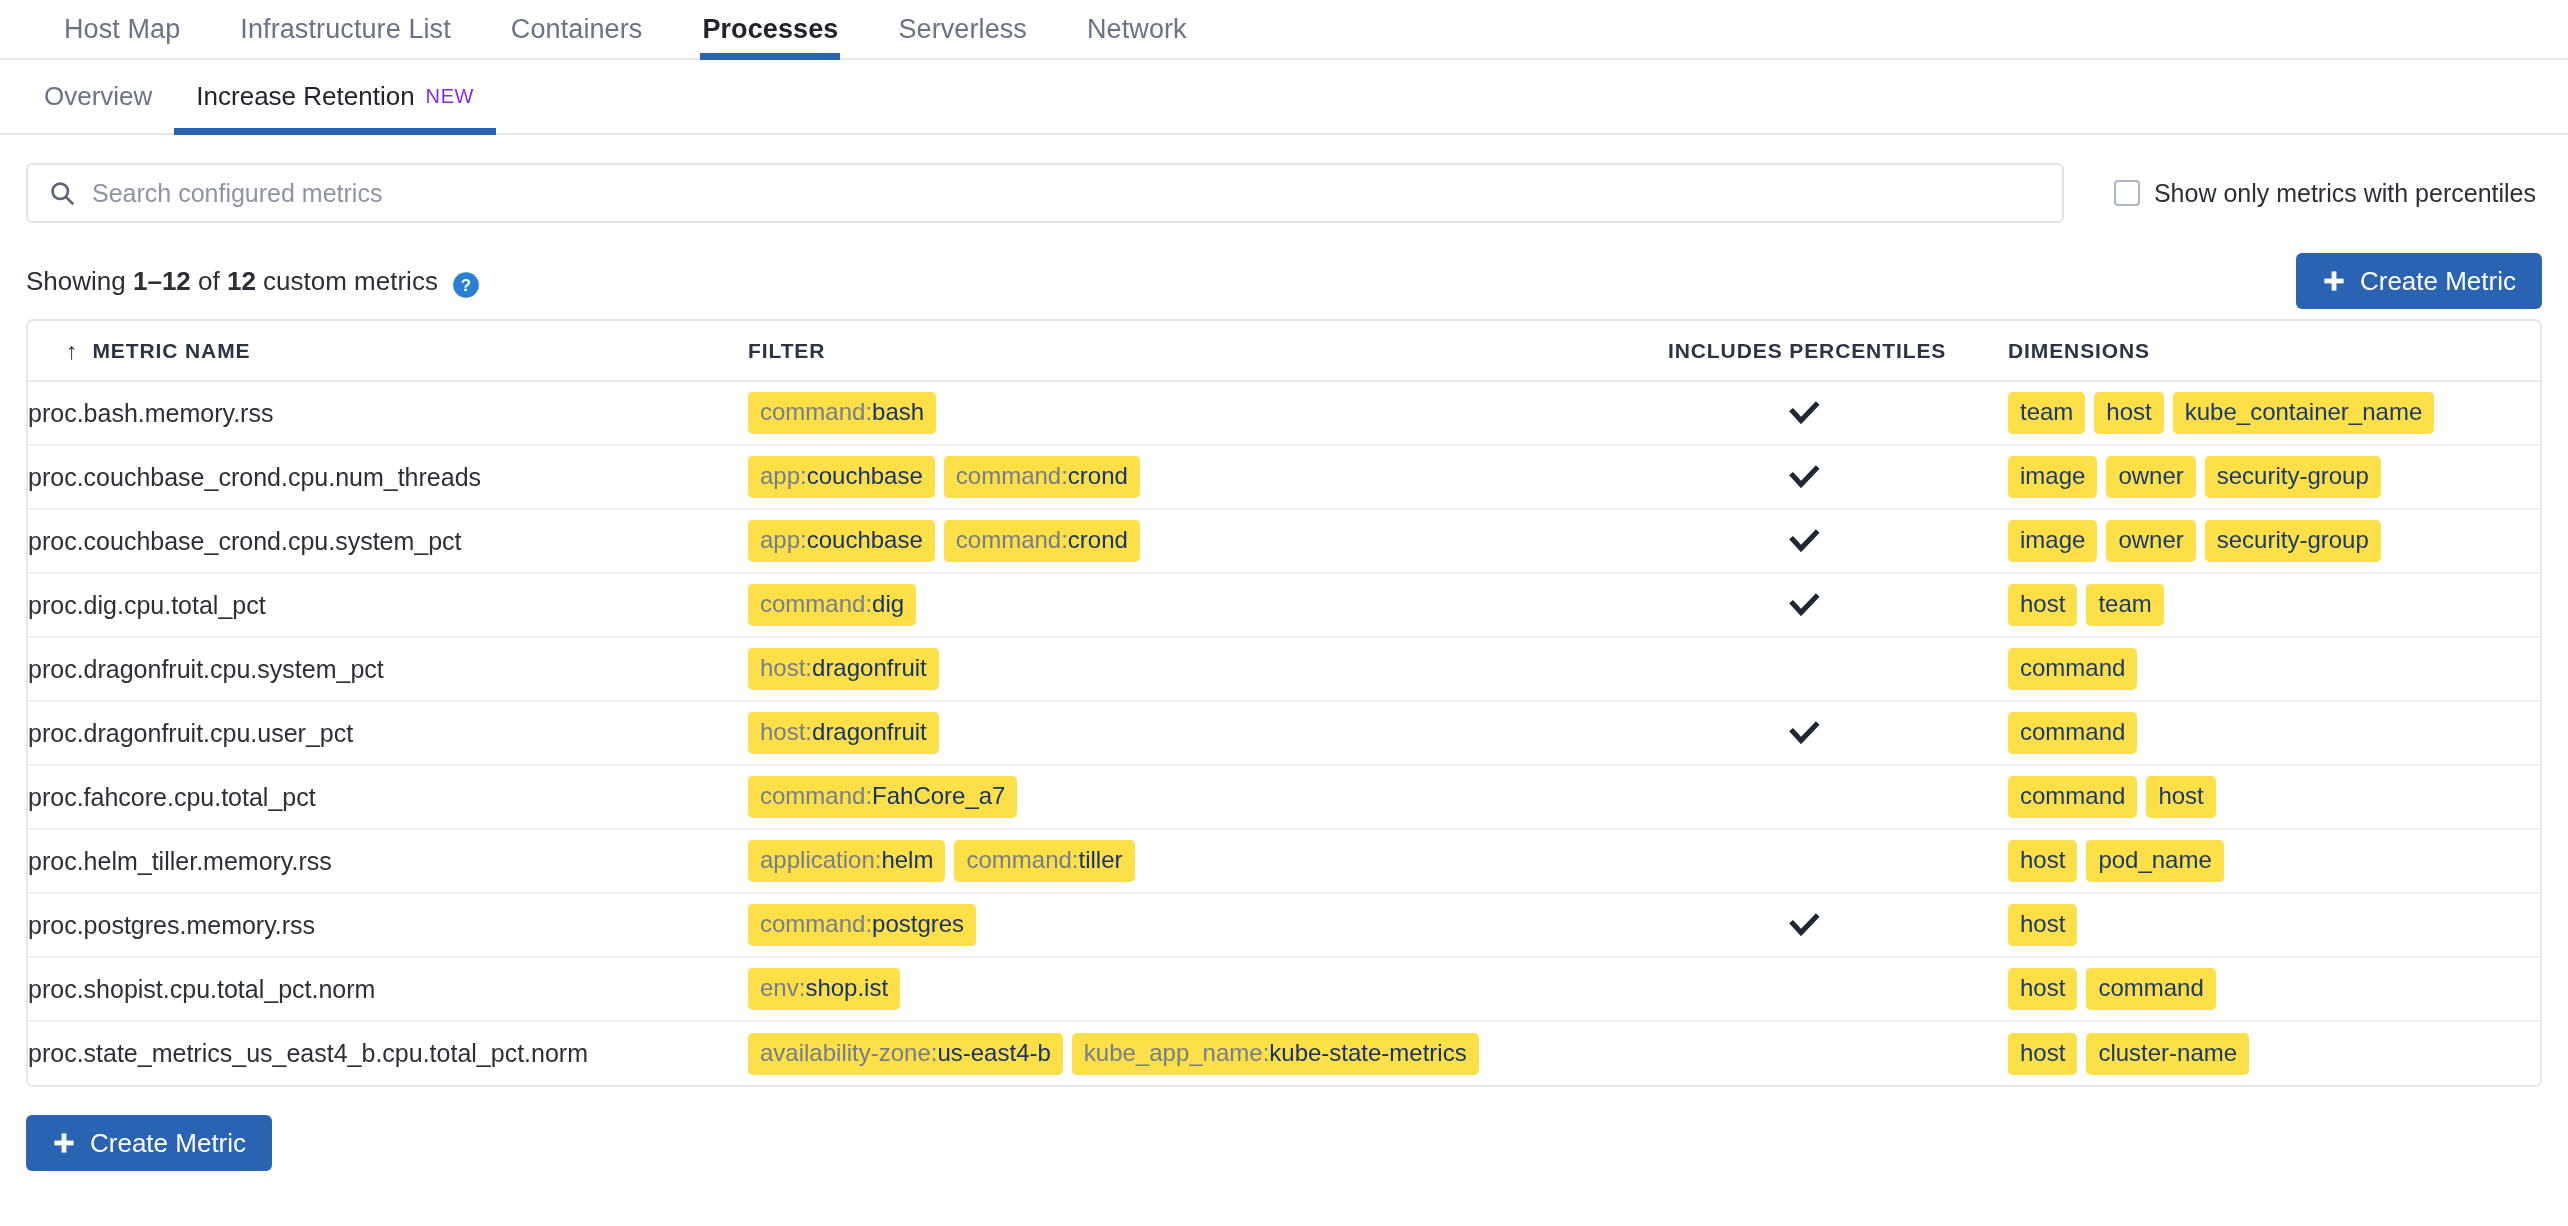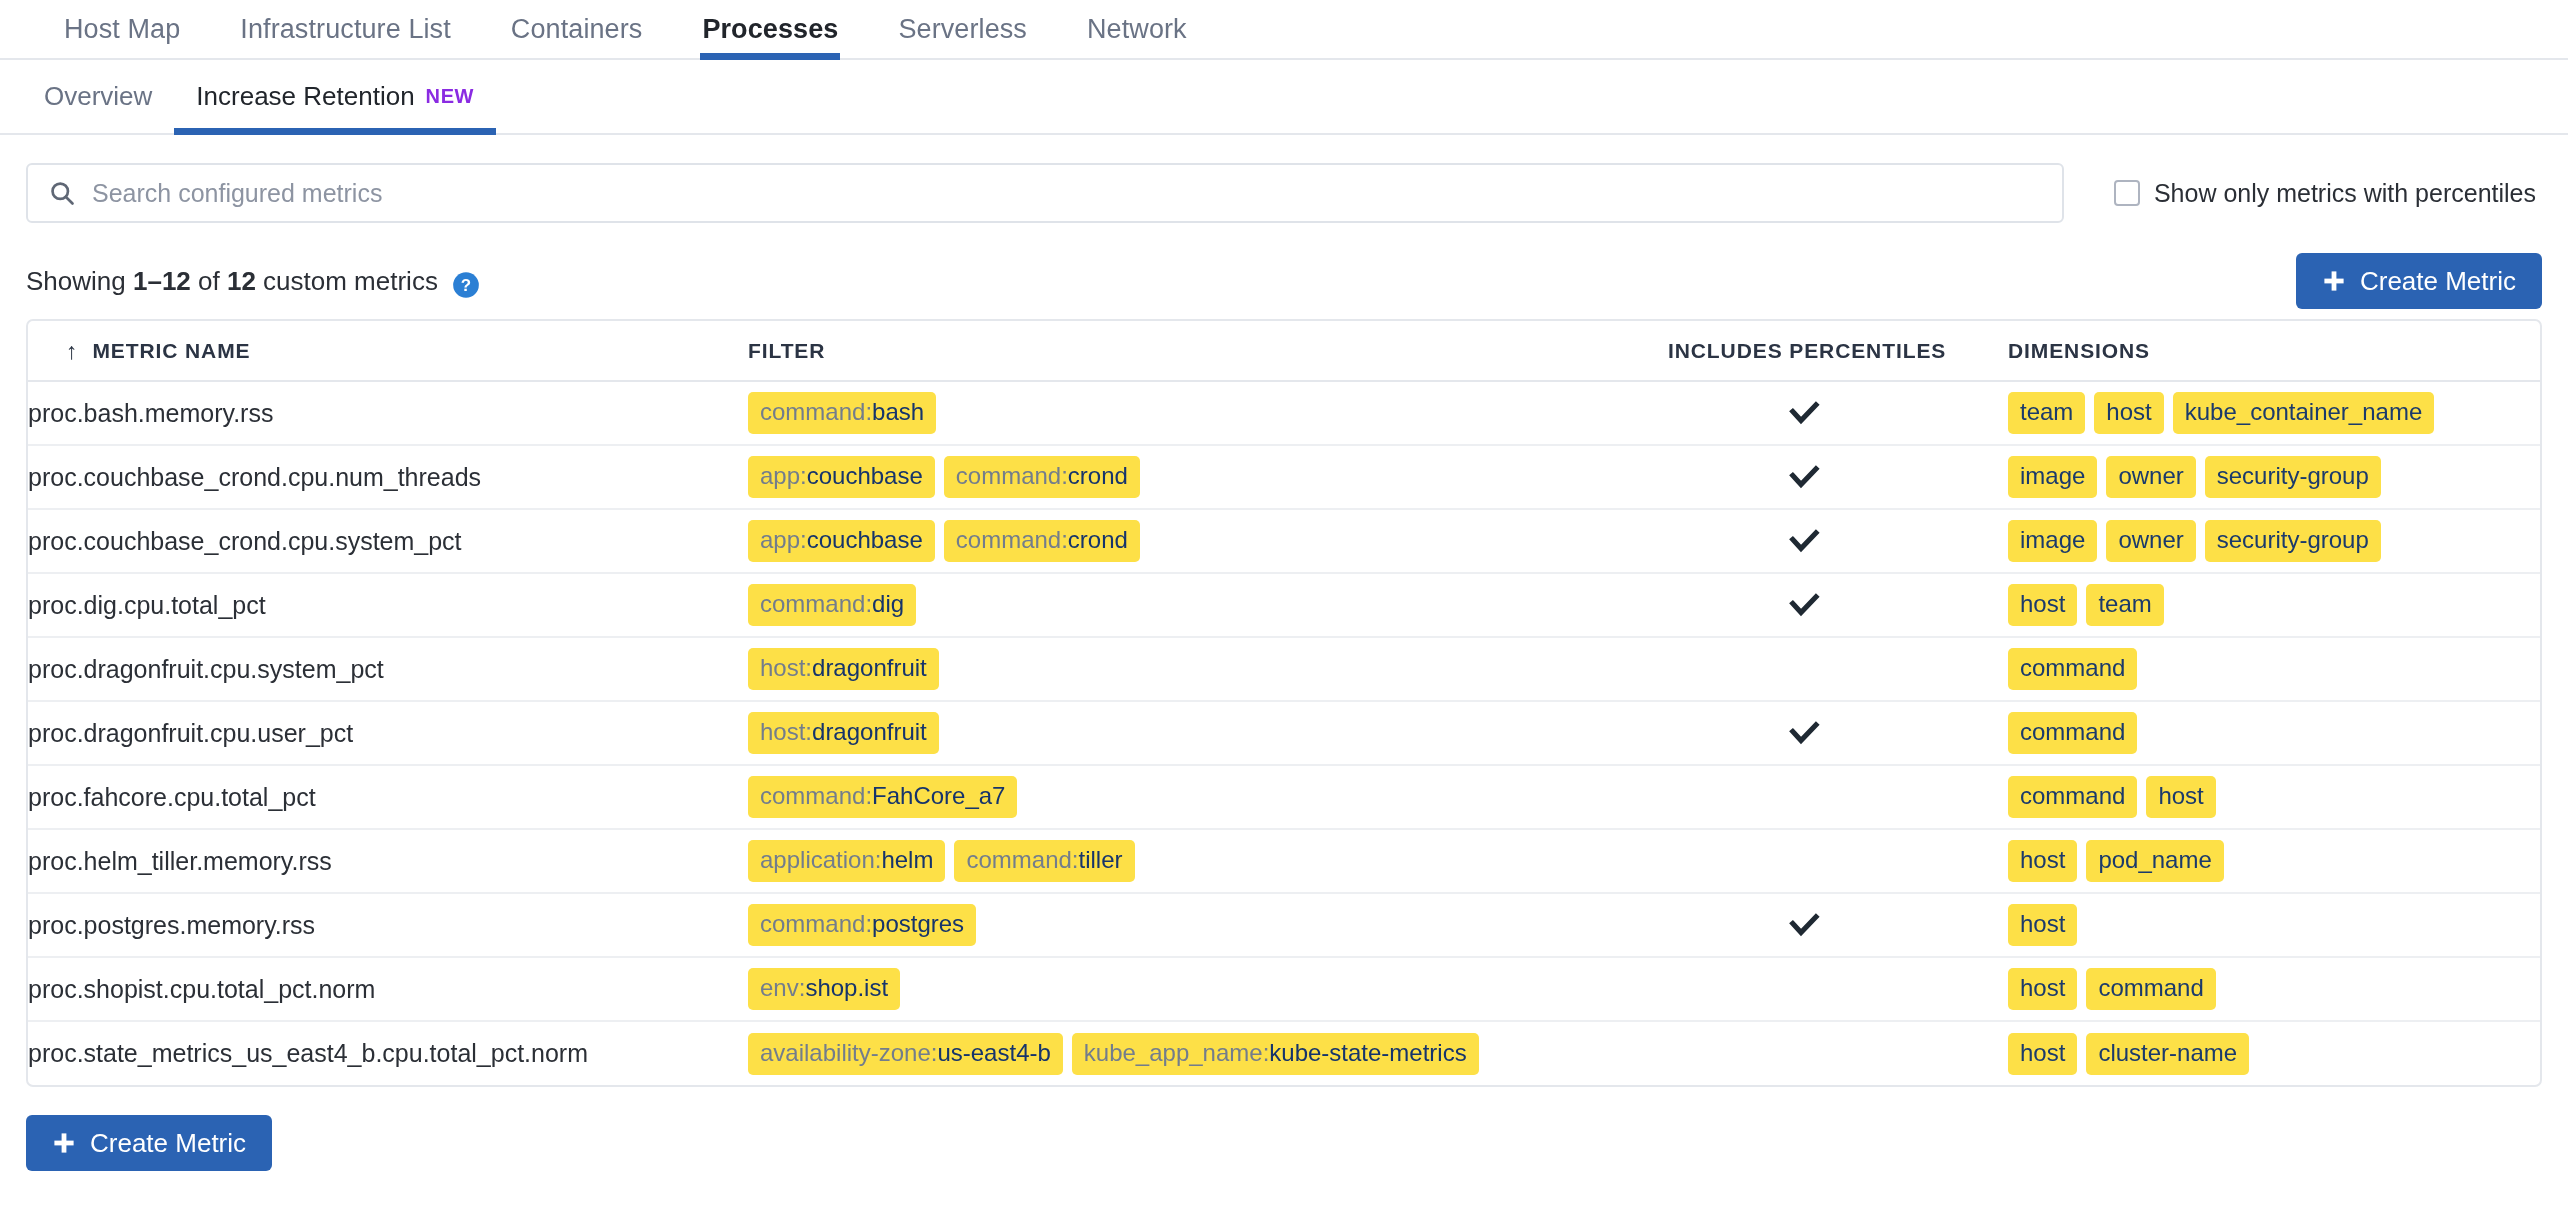--- a/index.html
+++ b/index.html
@@ -64,21 +64,21 @@
   .subnav-item.active { color: #21252b; }
   .subnav-item.active::after {
     content: "";
     position: absolute;
     left: 0; right: 0; bottom: -2px;
     height: 7px;
     background: #2b63b3;
   }
   .badge-new {
     font-size: 20px;
-    font-weight: 700;
+    font-weight: 400;
     color: #8a2be2;
     letter-spacing: 0.6px;
   }
 
   
   .content { padding: 0 26px; }
 
   .searchrow {
     display: flex;
     align-items: center;

